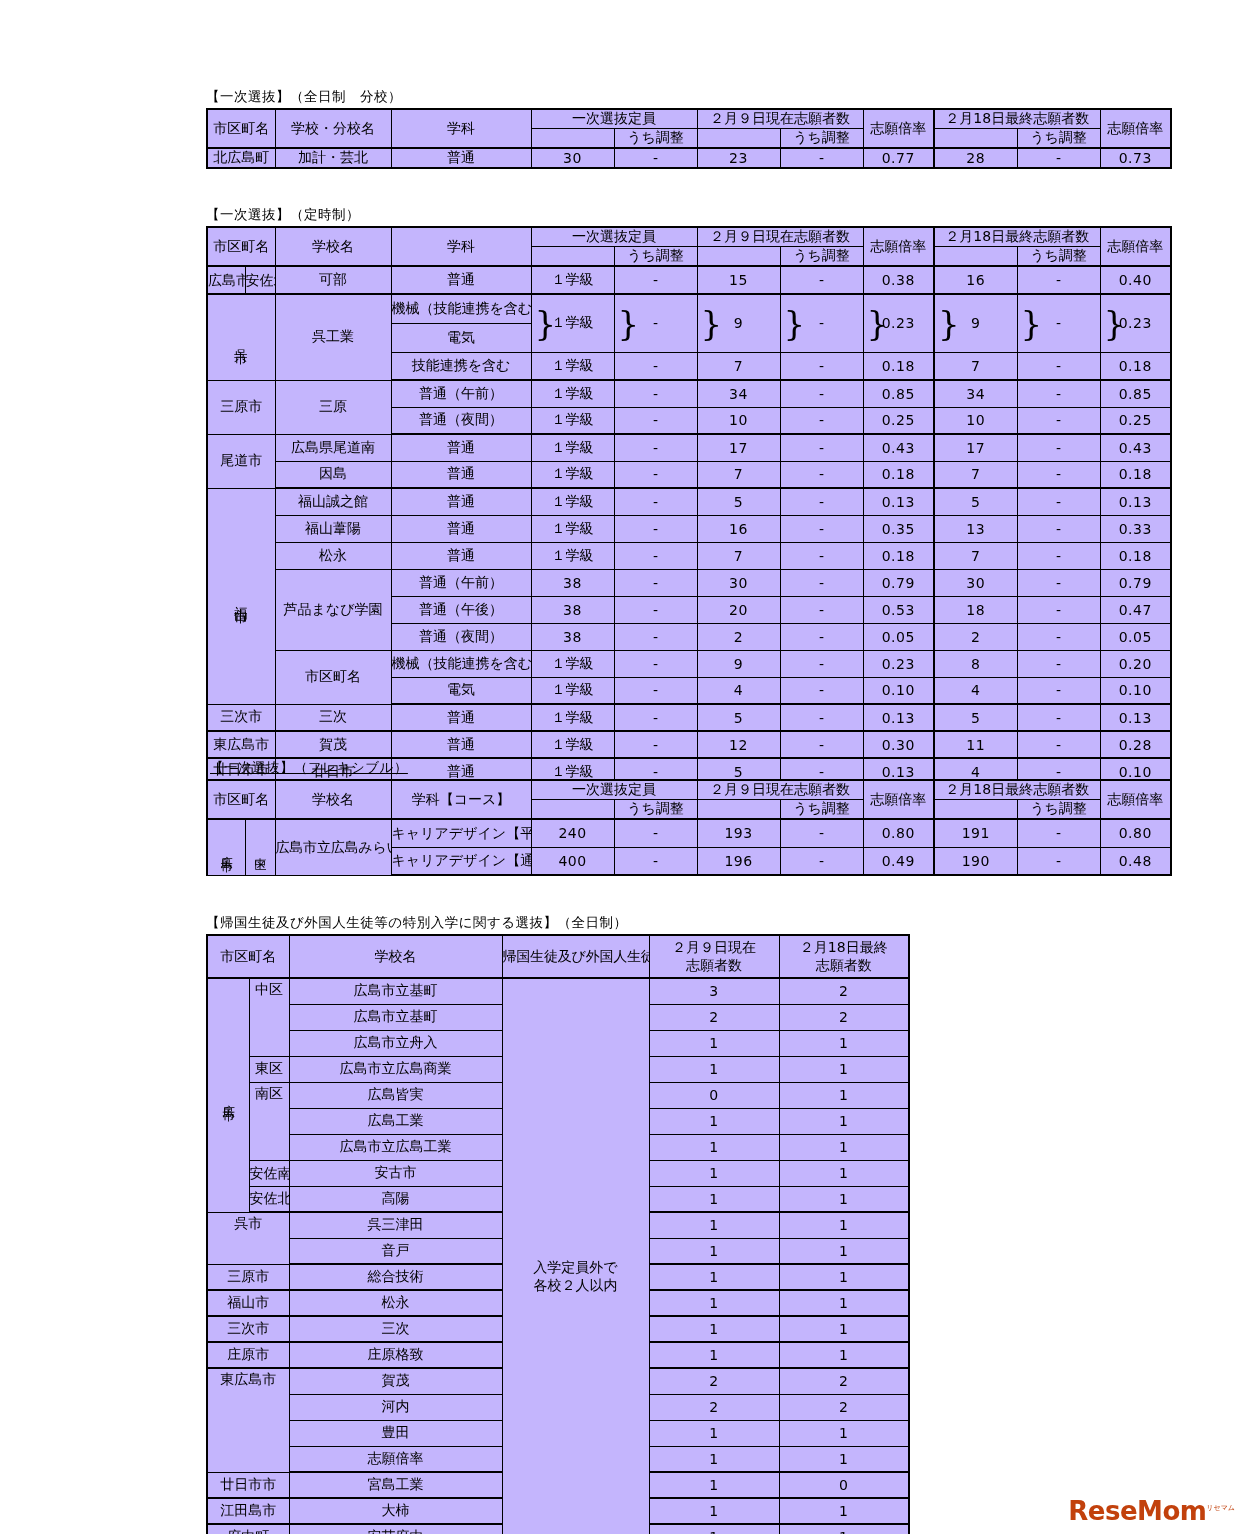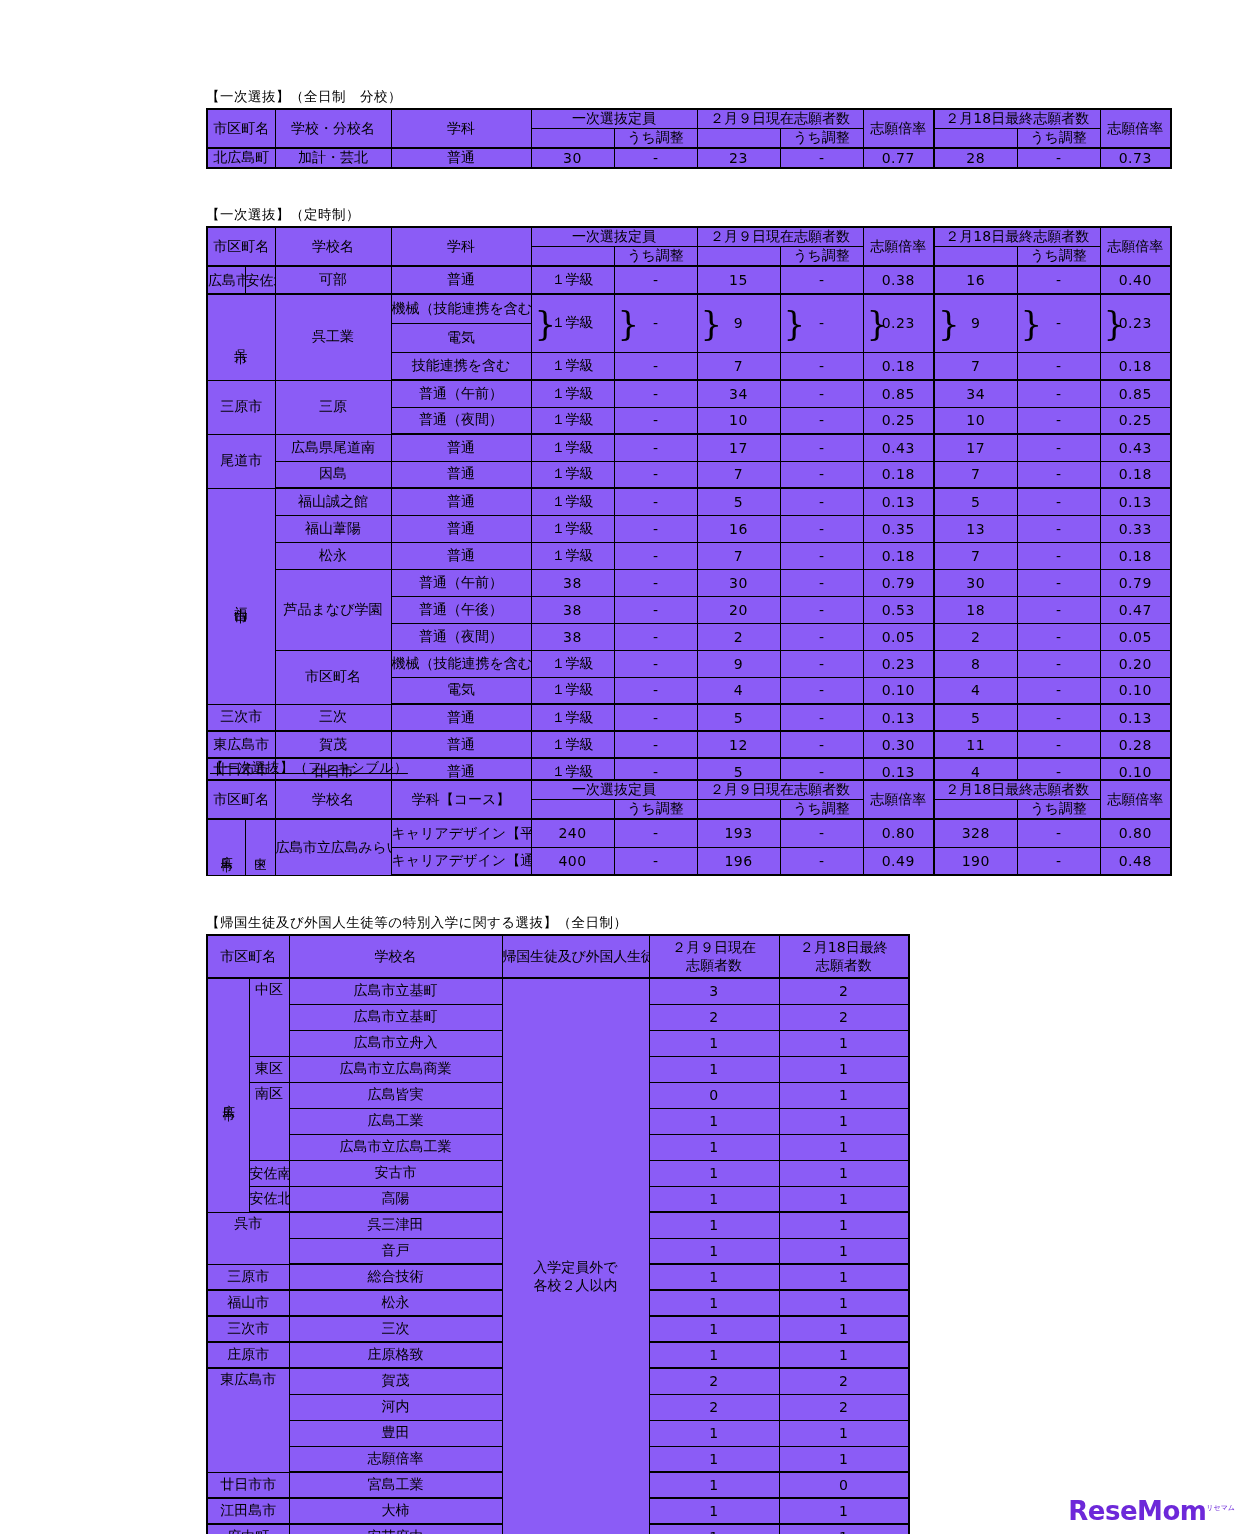--- a/index.html
+++ b/index.html
@@ -10,21 +10,21 @@
   }
   .page{position:absolute;inset:0;margin-top:48px;}
 
   .caption{
     font-size:13.5px;letter-spacing:0.5px;white-space:nowrap;
     position:absolute;
   }
 
   table.grid{
     position:absolute;border-collapse:collapse;table-layout:fixed;
-    background:#8b5cf6;
+    background:#c4b5fd;
   }
   table.grid td,table.grid th{
     border:1px solid #000;
     padding:0;margin:0;
     text-align:center;vertical-align:middle;
     font-weight:normal;font-size:14px;
     overflow:hidden;white-space:nowrap;
   }
   
   .tb{border-bottom-width:2px !important;}
@@ -48,21 +48,21 @@
   .brace{
     position:relative;
   }
   .brace .bq{
     position:absolute;left:3px;top:50%;transform:translateY(-50%);
     font-size:34px;line-height:0;font-family:"DejaVu Serif",serif;
   }
 
   .wm{
     position:absolute;right:14px;bottom:8px;
-    color:#6d28d9;font-weight:bold;font-size:26px;
+    color:#c2410c;font-weight:bold;font-size:26px;
     letter-spacing:-0.5px;font-family:"DejaVu Sans",sans-serif;text-align:right;
   }
   .wm sup{font-size:7px;font-weight:normal;letter-spacing:0;vertical-align:super;}
 </style>
 </head>
 <body>
 
 <div class="page">
 
   <div class="caption" style="left:206px;top:40px;">【一次選抜】（全日制　分校）</div>
@@ -436,21 +436,21 @@
       <tr style="height:28px">
         <td class="tl" rowspan="2"><span class="vert" style="font-size:12px">広島市</span></td>
         <td rowspan="2"><span class="vert" style="font-size:12px">中区</span></td>
         <td class="xxs" rowspan="2">広島市立広島みらい創生</td>
         <td class="xs">キャリアデザイン【平日登校】</td>
         <td class="num">240</td>
         <td class="dash">-</td>
         <td class="num">193</td>
         <td class="dash">-</td>
         <td class="num">0.80</td>
-        <td class="num tl">328</td>
+        <td class="num tl">191</td>
         <td class="dash">-</td>
         <td class="num tr">0.80</td>
       </tr>
       <tr style="height:28px">
         <td class="xs tb">キャリアデザイン【通信教育】</td>
         <td class="num tb">400</td>
         <td class="dash tb">-</td>
         <td class="num tb">196</td>
         <td class="dash tb">-</td>
         <td class="num tb">0.49</td>

